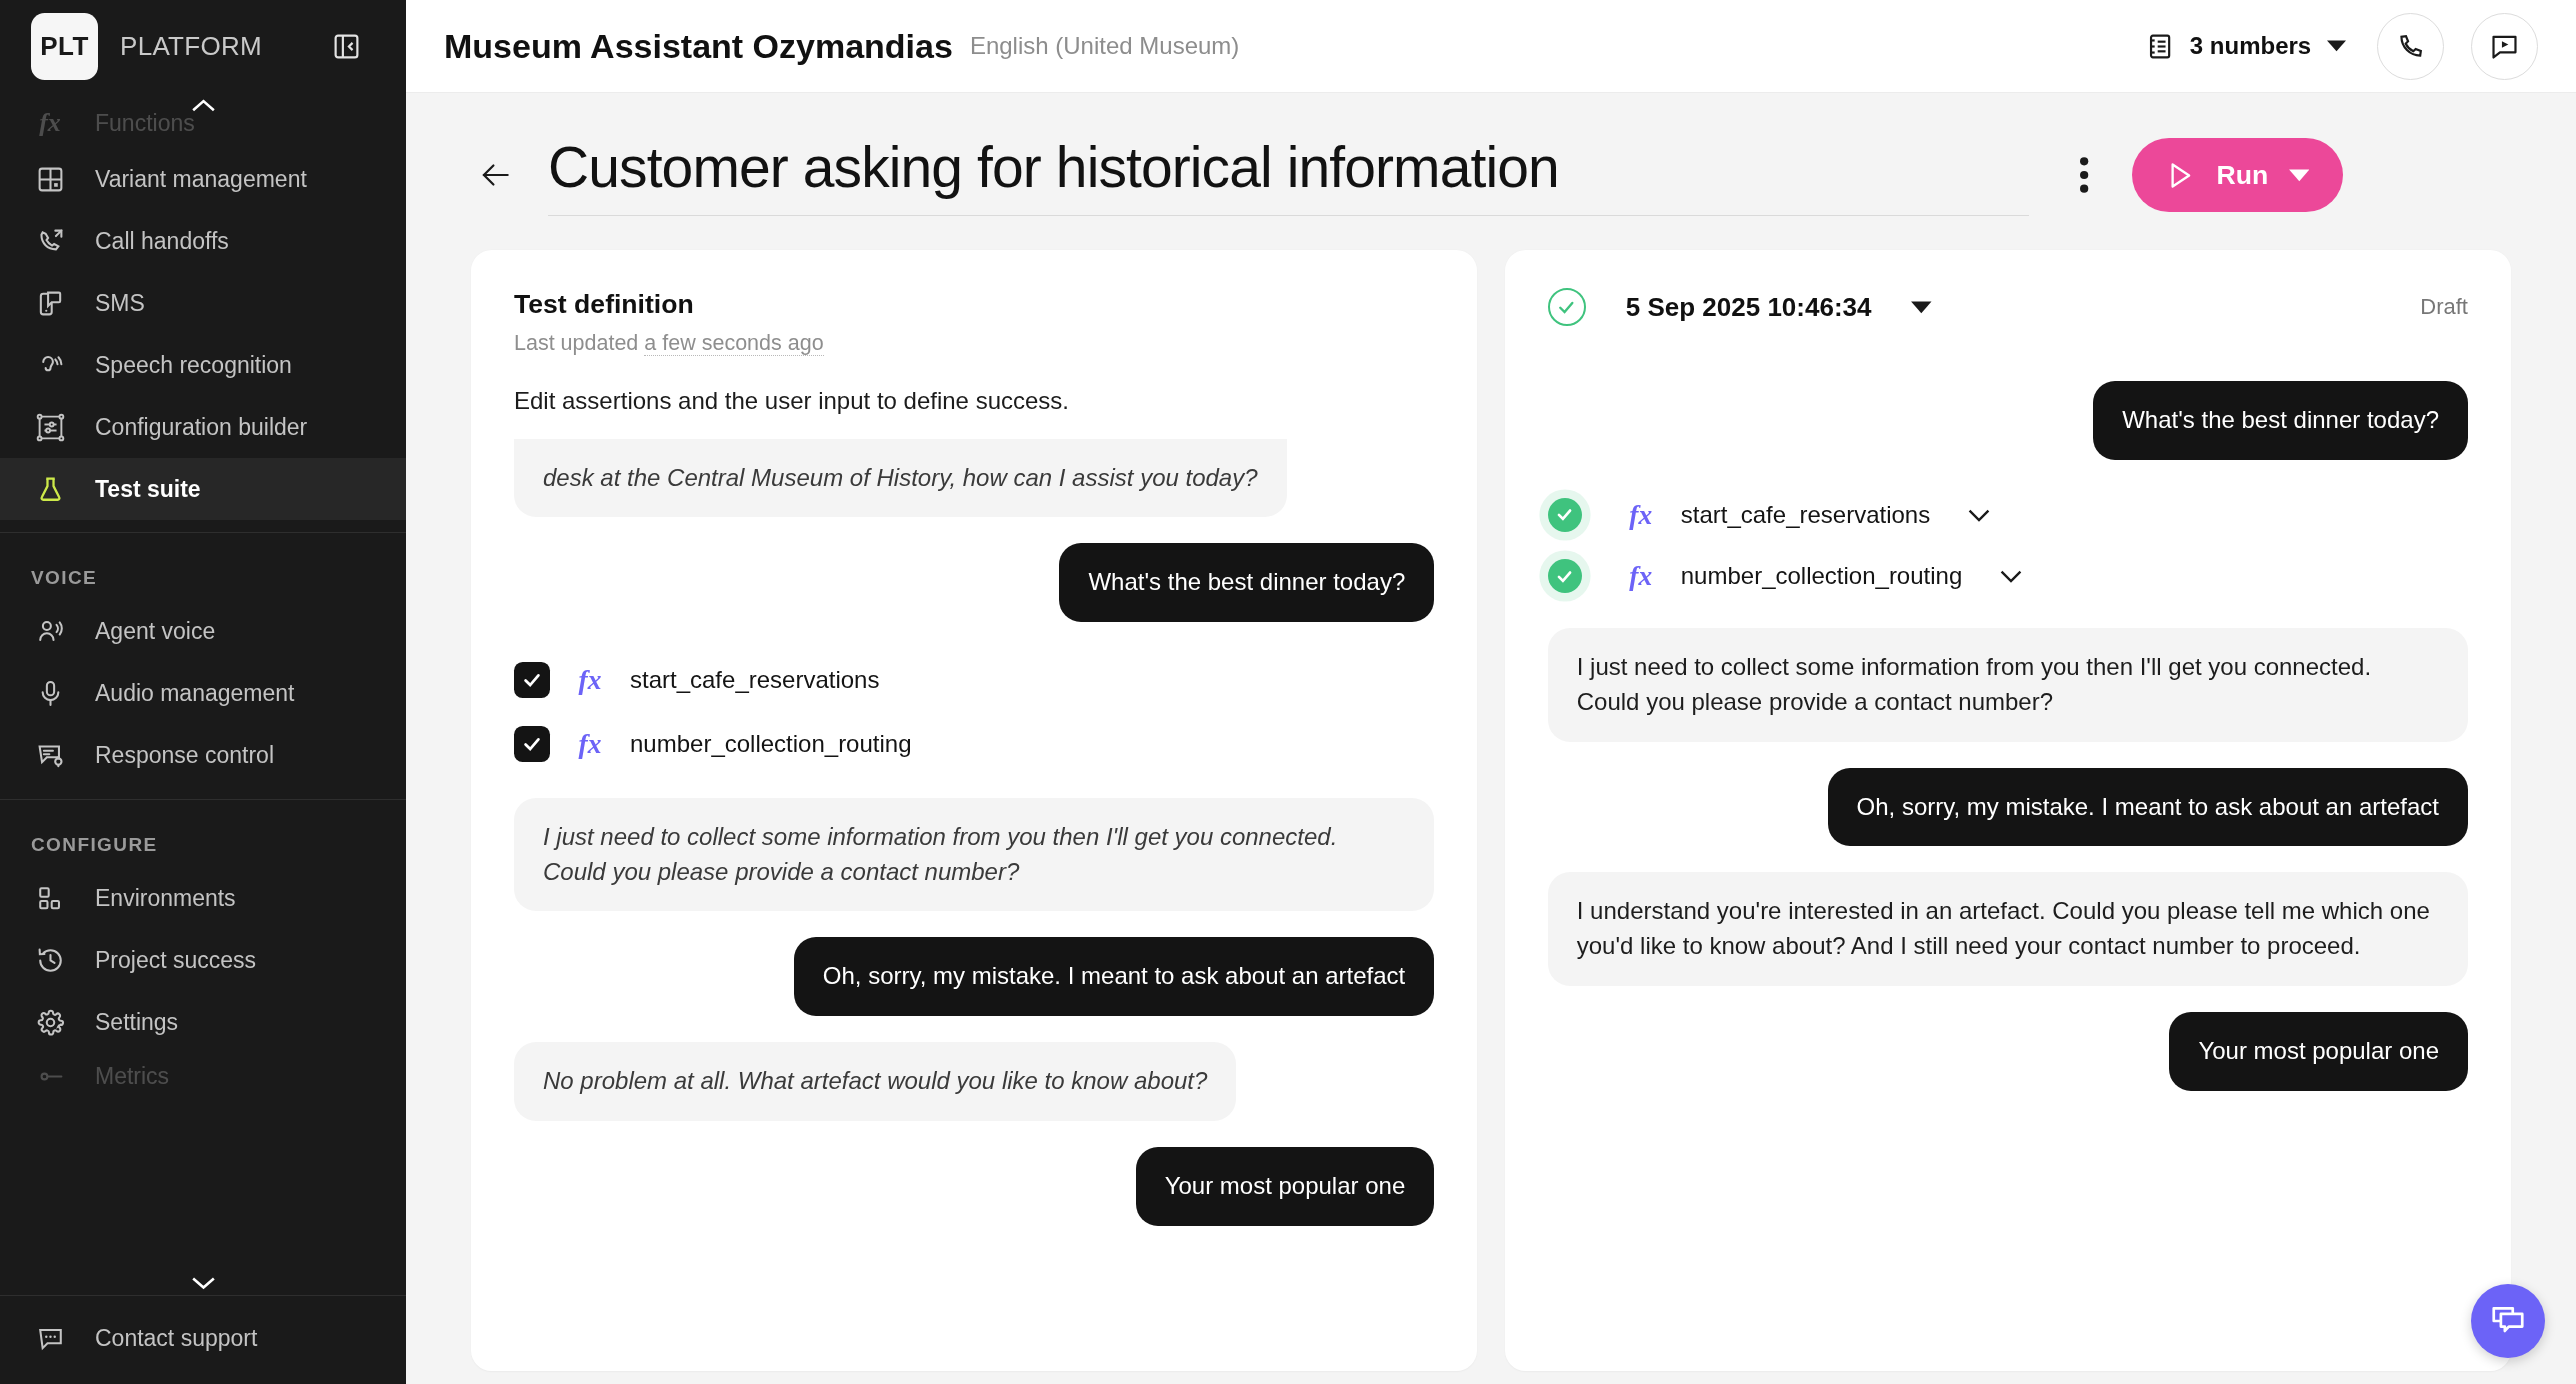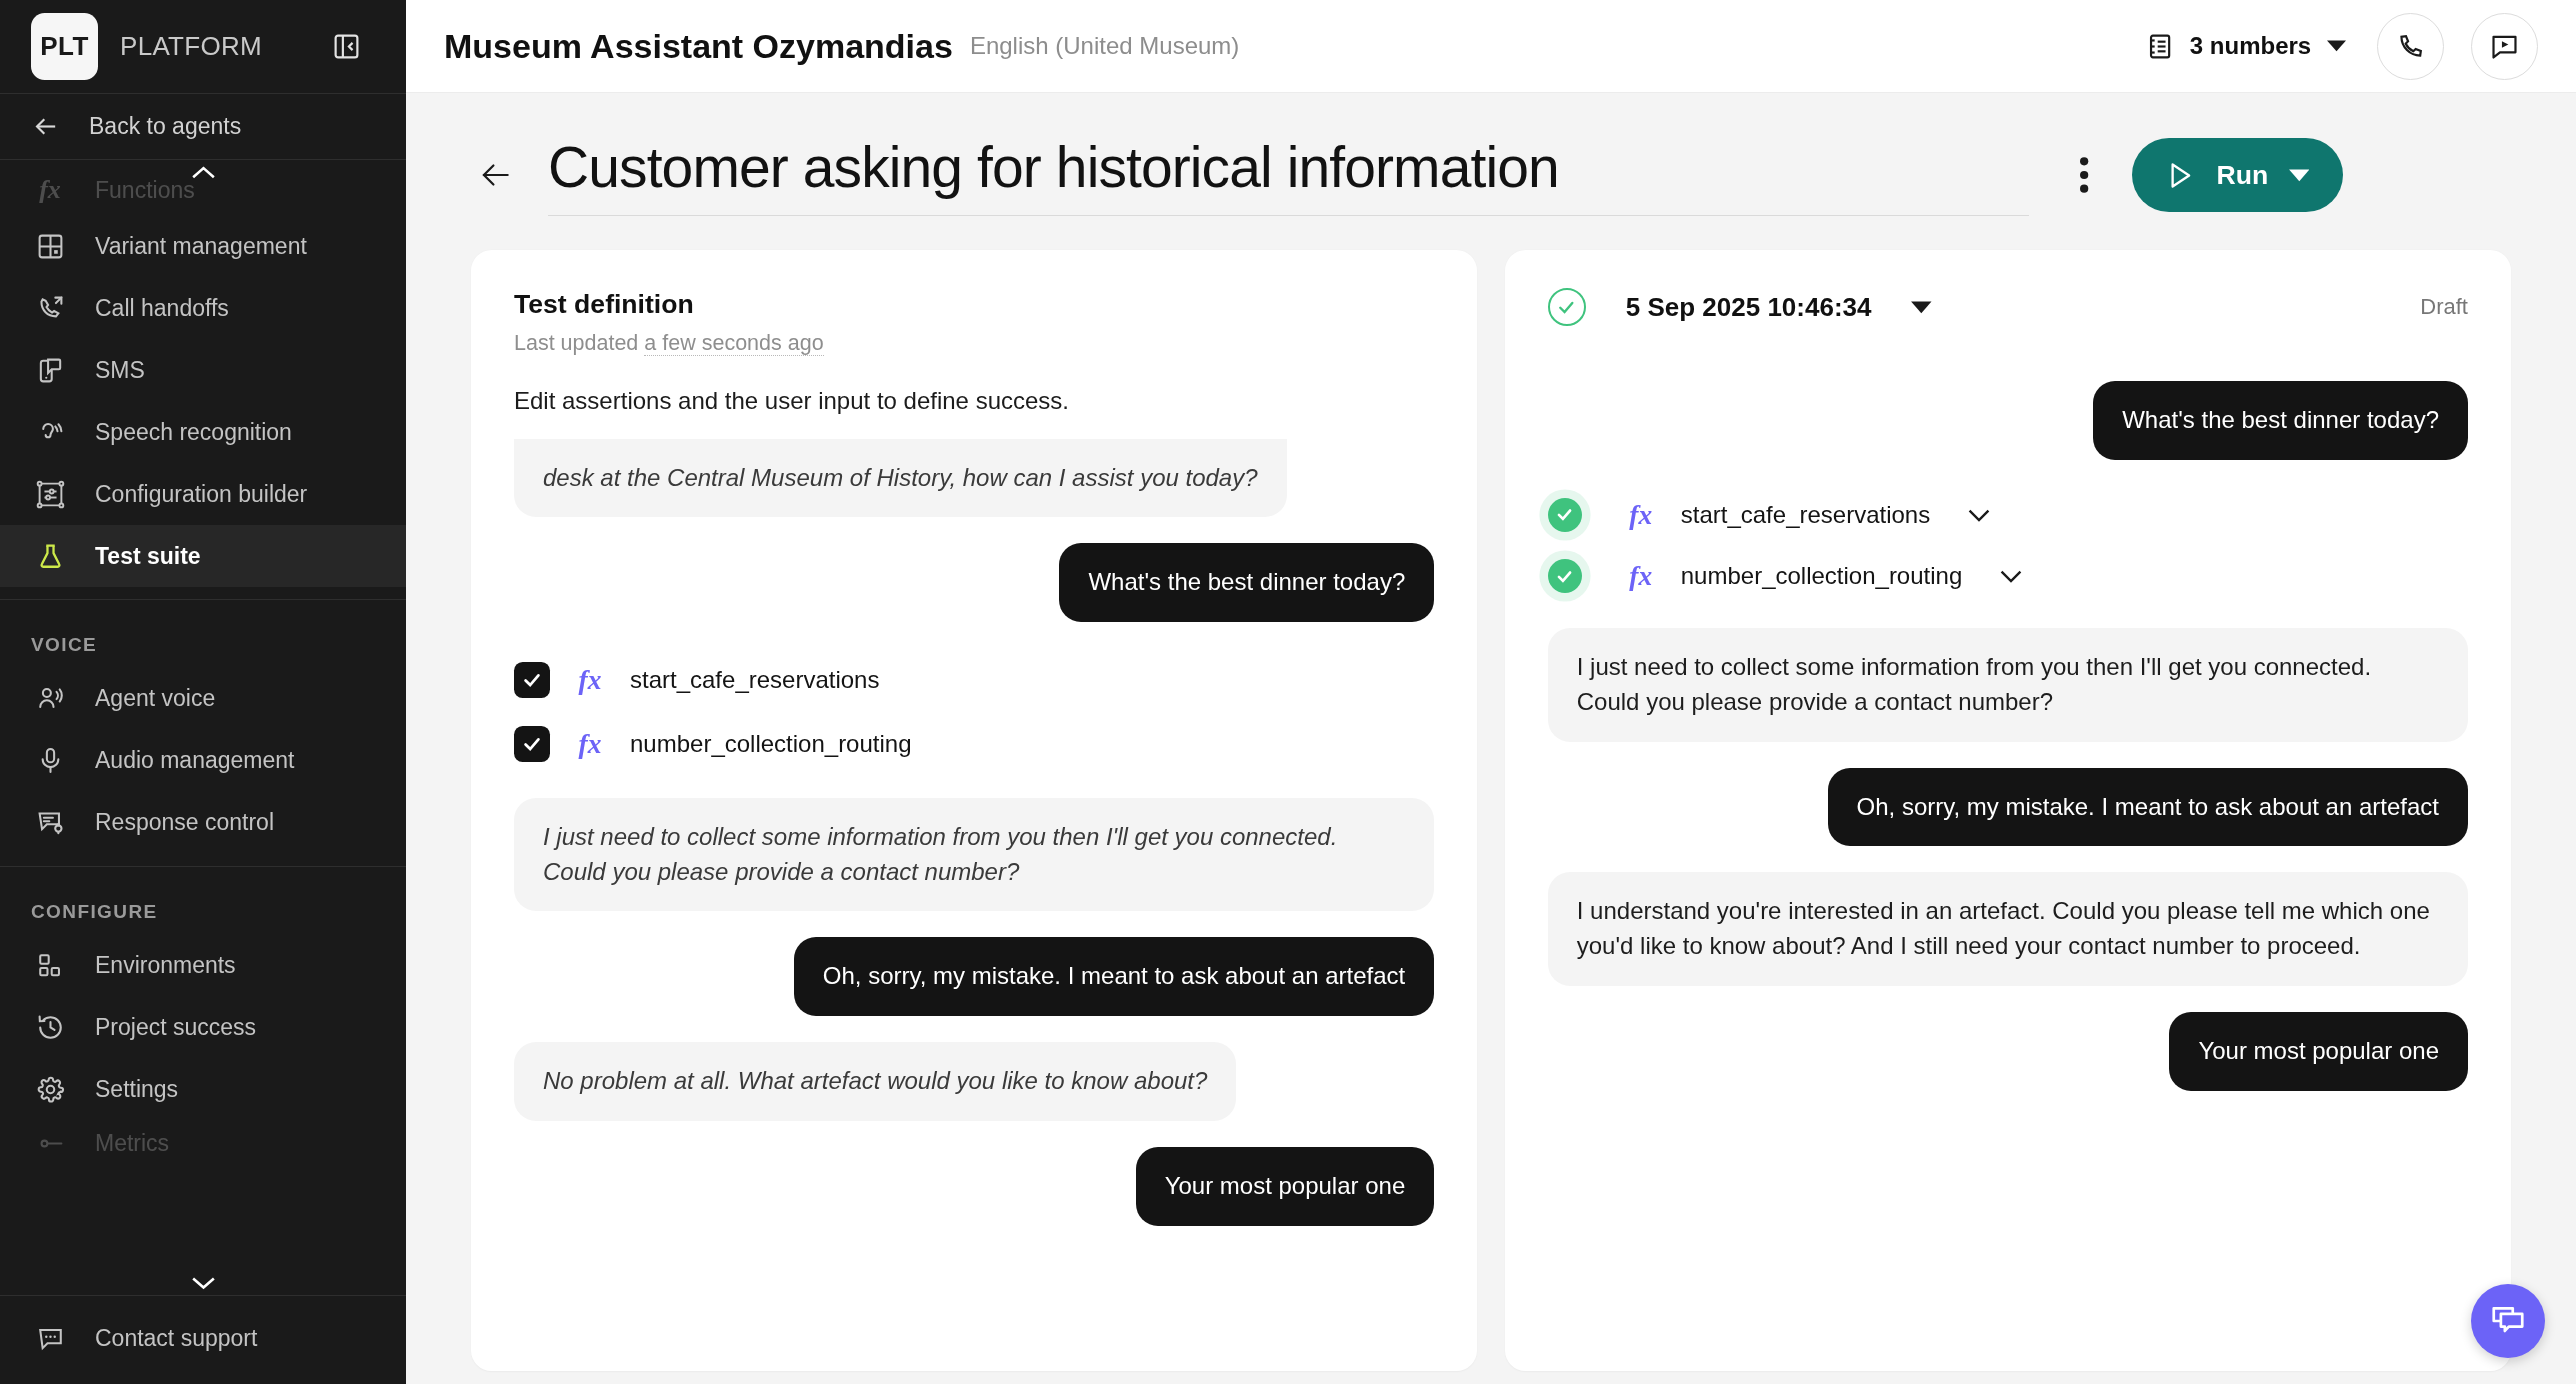--- a/index.html
+++ b/index.html
@@ -104,21 +104,21 @@
   }
   .title-wrap { flex: 1 1 auto; max-width: 1481px; }
   .page-title {
     font-size: 57px; font-weight: 400; color: #121212; letter-spacing: -0.9px;
     padding-bottom: 15.4px; border-bottom: 1.7px solid #dadada; outline: none;
     white-space: nowrap; overflow: hidden;
   }
   .head-actions { display: flex; align-items: center; gap: 26px; margin-left: 34px; }
   .kebab { width: 43px; height: 48px; display:flex; align-items:center; justify-content:center; cursor:pointer; }
   .run-btn {
-    height: 74px; border-radius: 38px; background: #0f766e; color: #fff;
+    height: 74px; border-radius: 38px; background: #ec4899; color: #fff;
     display: flex; align-items: center; gap: 20.6px; padding: 0 34px 0 31px; cursor: pointer;
     border: none; font-size: 26.6px; font-weight: 600;
   }
 
   .panels { display: flex; gap: 27.5px; padding: 34px 65px 0 65px; height: calc(100% - 137px); }
   .card {
     background: #fff; border-radius: 20.6px; flex: 1 1 0; overflow: hidden;
     position: relative; box-shadow: 0 0.9px 1.7px rgba(0,0,0,.04);
   }
   .card-pad { padding: 39px 43px 0 43px; height: 100%; overflow: hidden; }
@@ -185,27 +185,20 @@
       <div class="brand-name">PLATFORM</div>
       <div class="collapse-btn">
         <svg width="29" height="29" viewBox="0 0 24 24" fill="none" stroke="#e4e4e4" stroke-width="1.8">
           <rect x="3" y="3" width="18" height="18" rx="2"></rect>
           <line x1="9" y1="3" x2="9" y2="21"></line>
           <polyline points="17,9 14,12 17,15"></polyline>
         </svg>
       </div>
     </div>
 
-    <div class="sb-back">
-      <svg width="29" height="29" viewBox="0 0 24 24" fill="none" stroke="#d8d8d8" stroke-width="1.8">
-        <line x1="20" y1="12" x2="5" y2="12"></line>
-          <polyline points="11,18 5,12 11,6"></polyline>
-      </svg>
-      <span class="lbl">Back to agents</span>
-    </div>
 
     <div class="sb-scroll">
 
       <div class="scroll-chev up">
         <svg width="31" height="20.6" viewBox="0 0 24 14" fill="none" stroke="#ffffff" stroke-width="2">
             <polyline points="4,10 12,3 20,10"></polyline>
           </svg>
       </div>
 
       <div class="nav-item faded-row" style="height:50px;">

